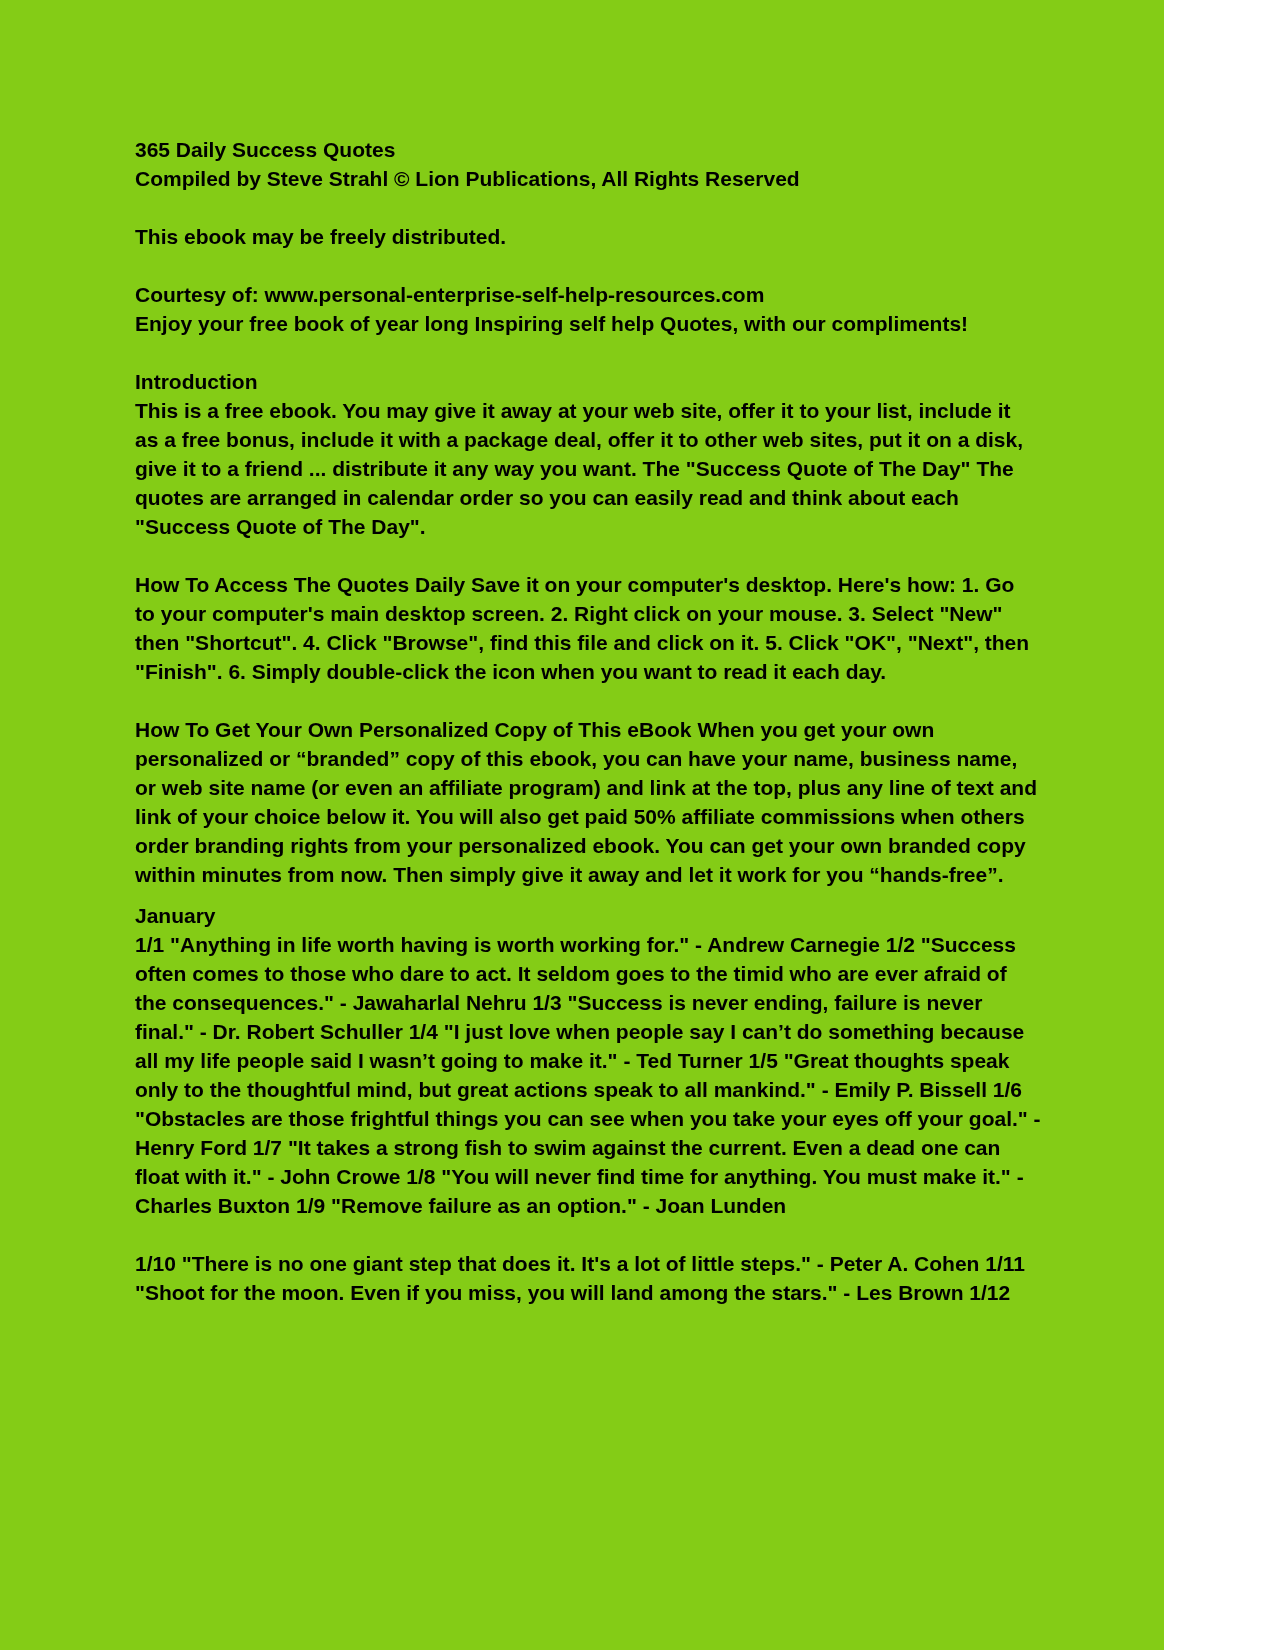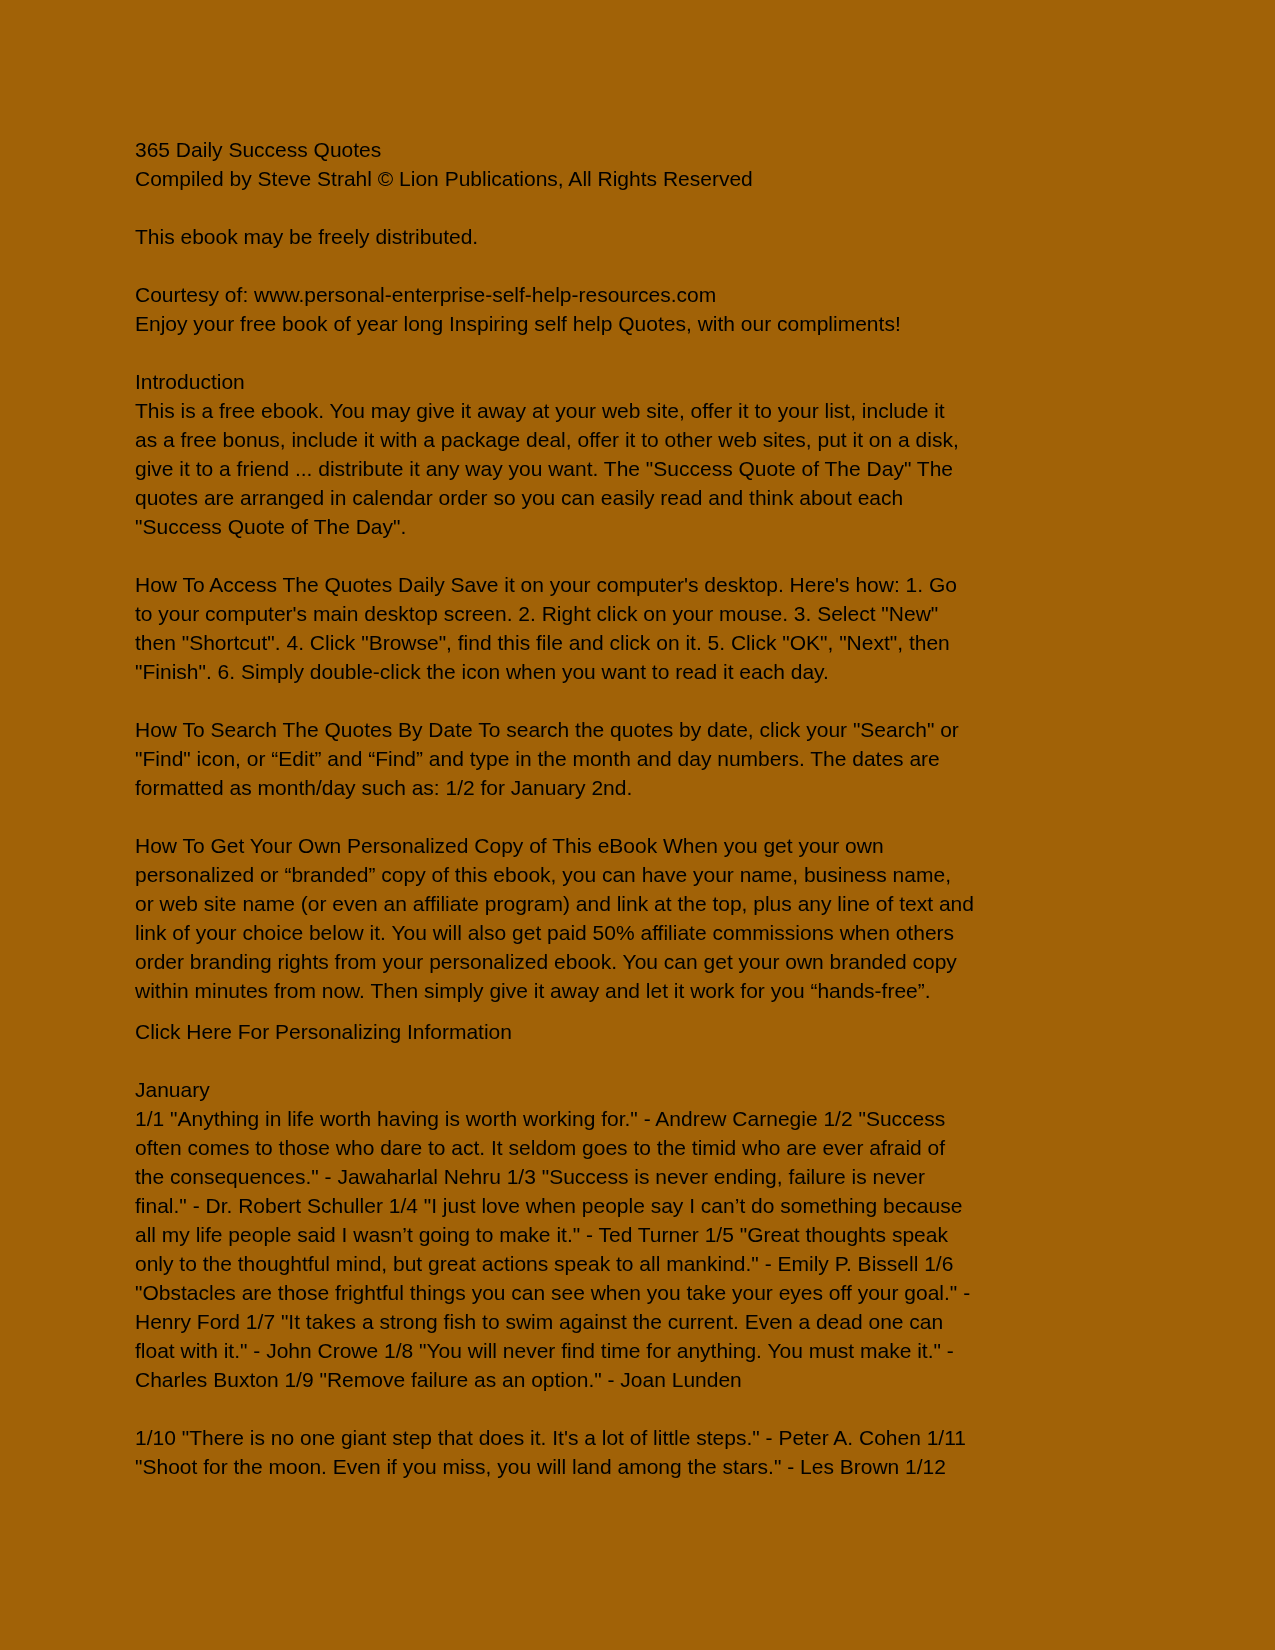--- a/index.html
+++ b/index.html
@@ -2,25 +2,26 @@
 <html><head>
 <meta charset="utf-8">
 <style>
   html, body {
     margin: 0;
     padding: 0;
     background: #ffffff;
   }
   .page {
     position: relative;
-    width: 1275px;
+    width: 1164px;
     height: 1650px;
-    background: #a16207;
+    background: #84cc16;
     overflow: hidden;
     color: #000000;
+    font-weight: bold;
   }
   .content {
     position: absolute;
     left: 135px;
     top: 135px;
     width: 1040px;
   }
   .para {
     margin: 0 0 29px 0;
     font-family: "Liberation Sans", "DejaVu Sans", sans-serif;
@@ -59,32 +60,28 @@
 as a free bonus, include it with a package deal, offer it to other web sites, put it on a disk,
 give it to a friend ... distribute it any way you want. The "Success Quote of The Day" The
 quotes are arranged in calendar order so you can easily read and think about each
 "Success Quote of The Day".</div>
 
     <div class="para">How To Access The Quotes Daily Save it on your computer's desktop. Here's how: 1. Go
 to your computer's main desktop screen. 2. Right click on your mouse. 3. Select "New"
 then "Shortcut". 4. Click "Browse", find this file and click on it. 5. Click "OK", "Next", then
 "Finish". 6. Simply double-click the icon when you want to read it each day.</div>
 
-    <div class="para">How To Search The Quotes By Date To search the quotes by date, click your "Search" or
-"Find" icon, or “Edit” and “Find” and type in the month and day numbers. The dates are
-formatted as month/day such as: 1/2 for January 2nd.</div>
 
     <div class="para no-gap-bottom">How To Get Your Own Personalized Copy of This eBook When you get your own
 personalized or “branded” copy of this ebook, you can have your name, business name,
 or web site name (or even an affiliate program) and link at the top, plus any line of text and
 link of your choice below it. You will also get paid 50% affiliate commissions when others
 order branding rights from your personalized ebook. You can get your own branded copy
 within minutes from now. Then simply give it away and let it work for you “hands-free”.</div>
 
-    <div class="para attached-top link-line">Click Here For Personalizing Information</div>
 
     <div class="para">January
 1/1 "Anything in life worth having is worth working for." - Andrew Carnegie 1/2 "Success
 often comes to those who dare to act. It seldom goes to the timid who are ever afraid of
 the consequences." - Jawaharlal Nehru 1/3 "Success is never ending, failure is never
 final." - Dr. Robert Schuller 1/4 "I just love when people say I can’t do something because
 all my life people said I wasn’t going to make it." - Ted Turner 1/5 "Great thoughts speak
 only to the thoughtful mind, but great actions speak to all mankind." - Emily P. Bissell 1/6
 "Obstacles are those frightful things you can see when you take your eyes off your goal." -
 Henry Ford 1/7 "It takes a strong fish to swim against the current. Even a dead one can

